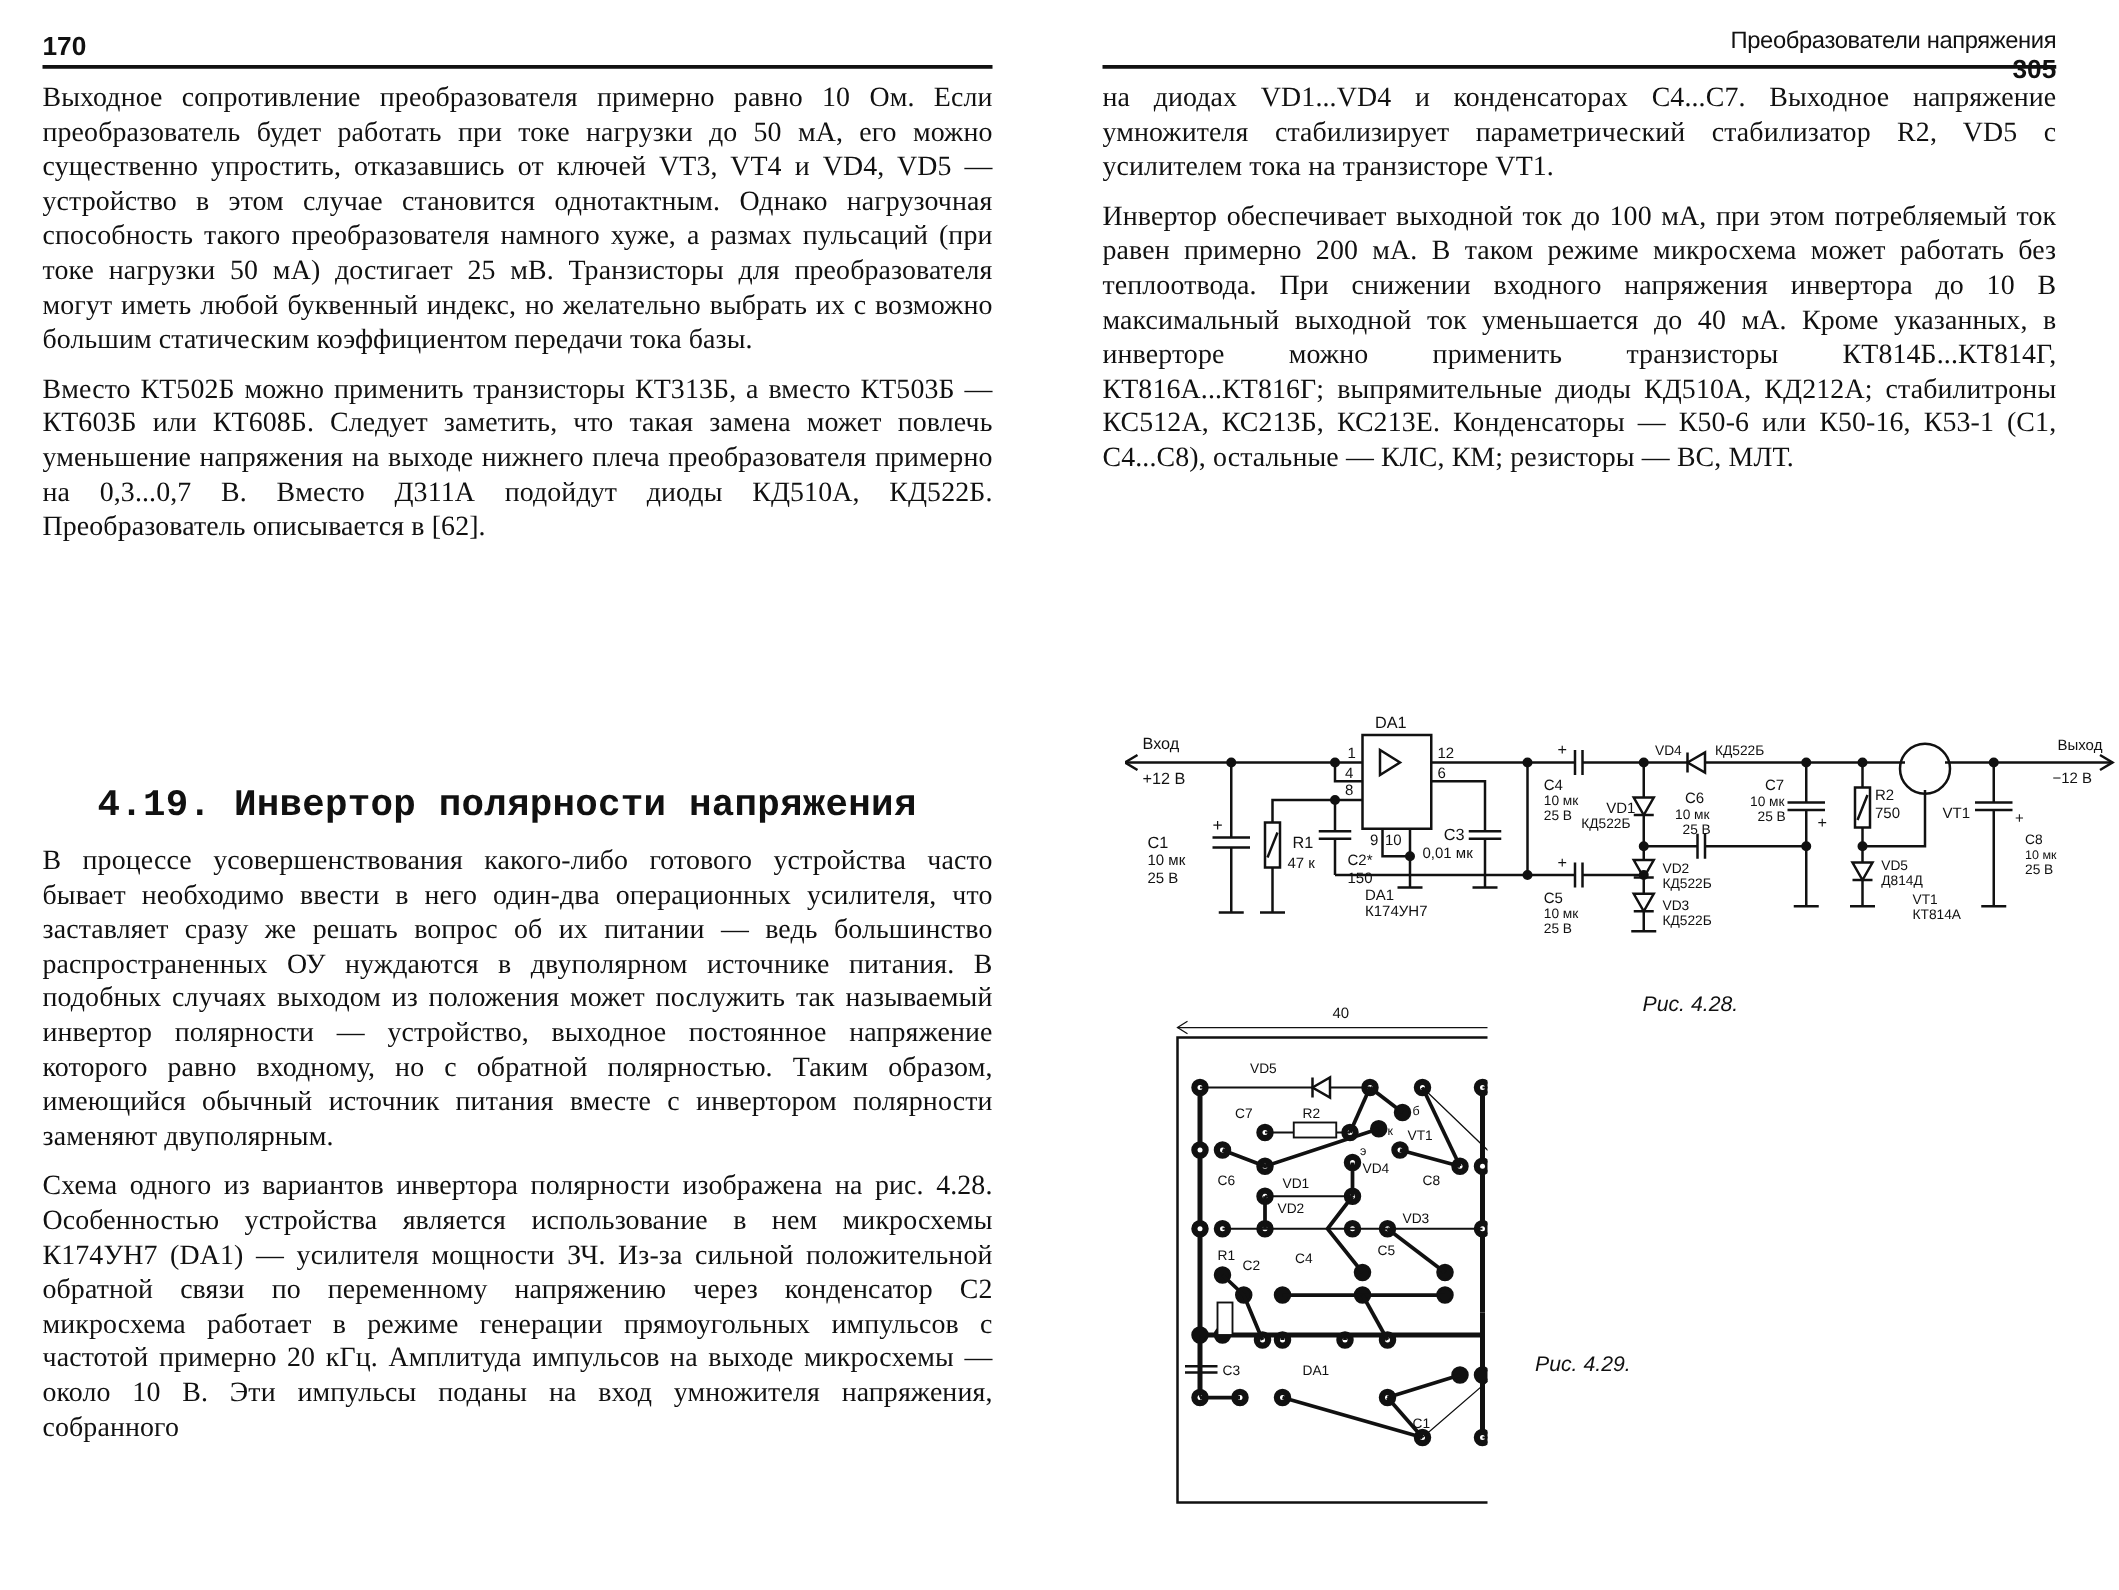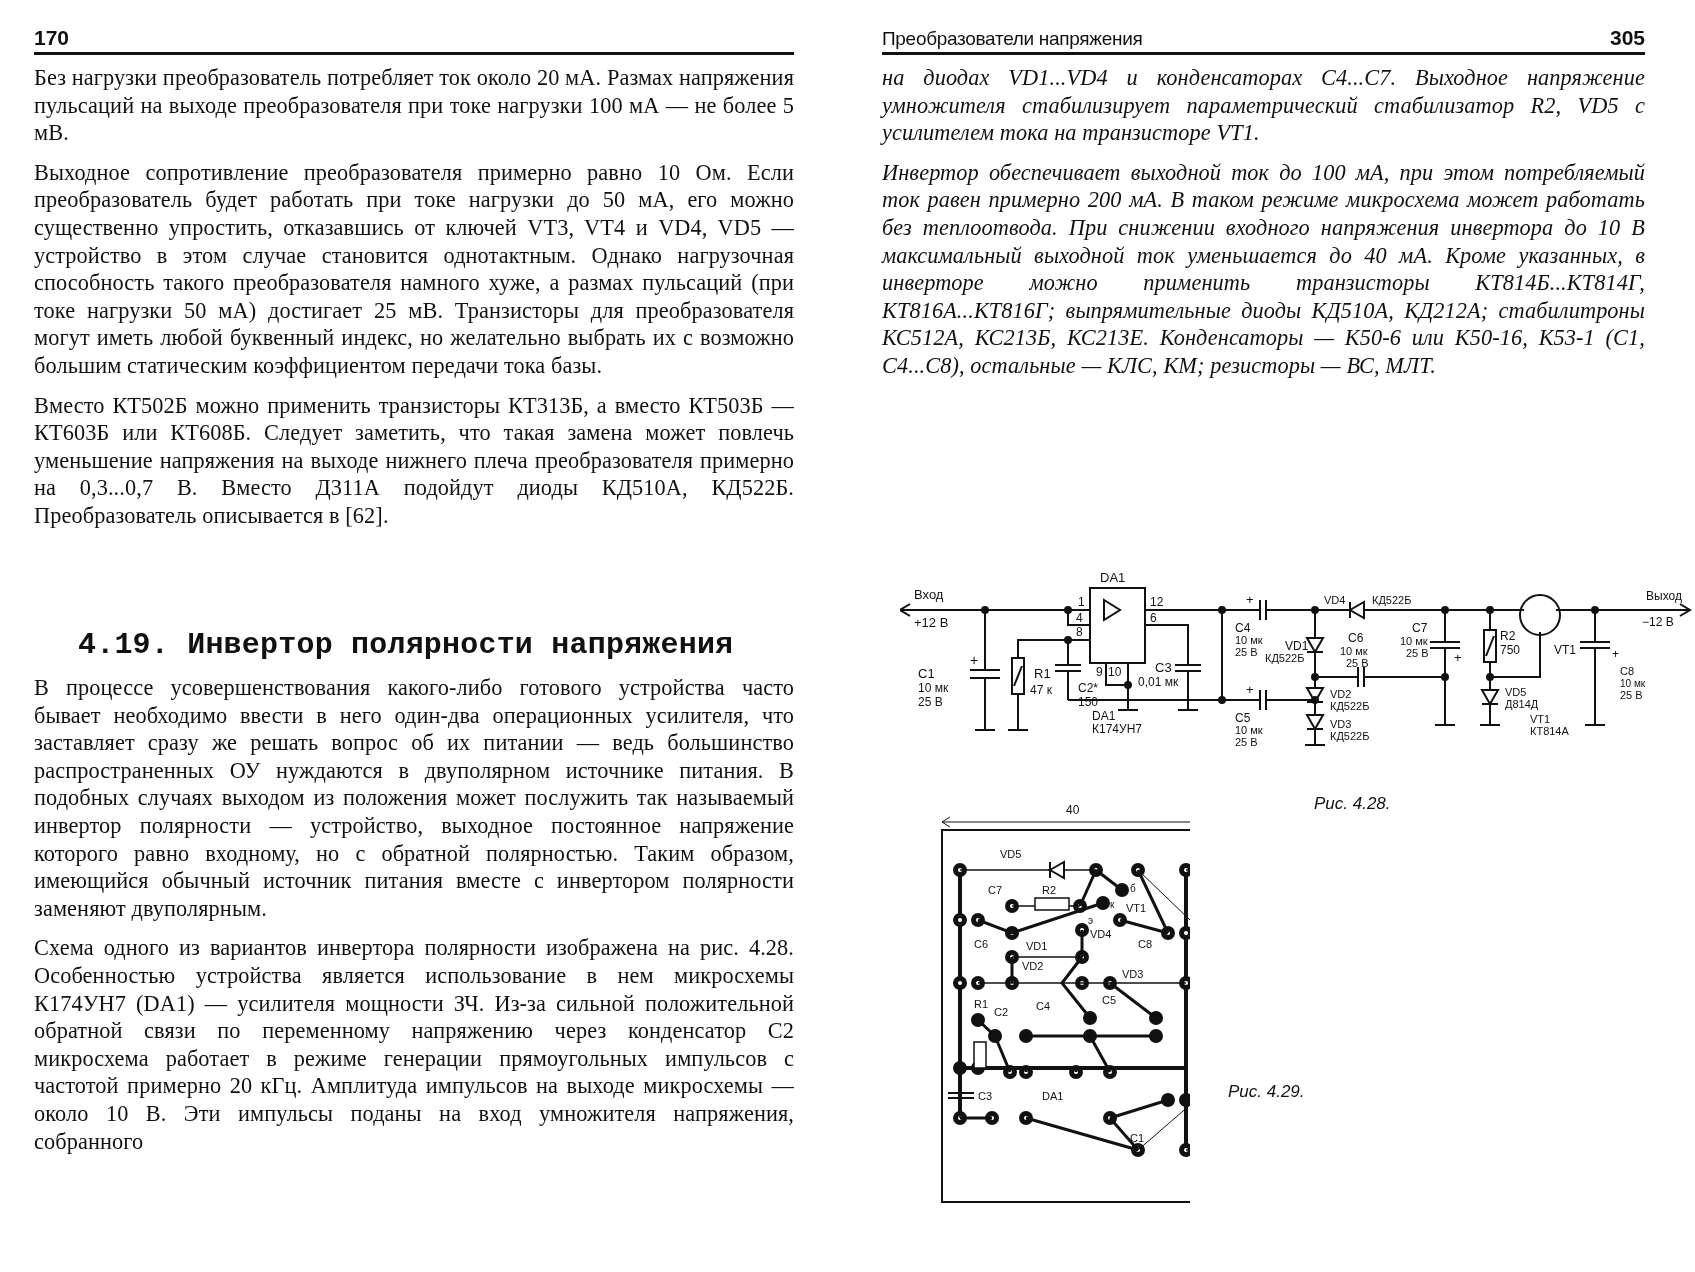--- a/index.html
+++ b/index.html
@@ -4,21 +4,21 @@
 <style>
   html,body{margin:0;padding:0;background:#ffffff;}
   body{width:1695px;height:1272px;position:relative;overflow:hidden;color:#111;}
   .page{position:absolute;top:0;height:1272px;}
   .page.left{left:0;width:850px;}
   .page.right{left:850px;width:845px;}
   .hdr{position:absolute;top:22px;height:28px;border-bottom:3px solid #111;
        font-family:"Liberation Sans",sans-serif;font-size:19px;display:flex;align-items:flex-end;
        justify-content:space-between;padding-bottom:2px;}
   .left .hdr{left:34px;width:760px;}
-  .right .hdr{left:32px;width:763px;}
+  .right .hdr{left:32px;width:763px;flex-direction:column;}
   .hdr .num{font-weight:bold;font-size:21px;}
   .hdr .title{letter-spacing:-0.3px;}
   .body{position:absolute;font-family:"Liberation Serif",serif;font-size:22.3px;line-height:27.6px;
         text-align:justify;letter-spacing:0.1px;}
   .left .body{left:34px;width:760px;}
   .right .body{left:32px;width:763px;}
   .body p{margin:0 0 12px 0;text-align-last:left;}
   .body p.cont{text-align-last:justify;}
   h2.section{position:absolute;left:78px;top:628px;margin:0;font-family:Liberation Mono, monospace;
              font-weight:bold;font-size:30px;letter-spacing:0.2px;}
@@ -26,37 +26,36 @@
   svg text{font-family:"Liberation Sans",sans-serif;}
 </style>
 </head>
 <body>
 
 <div class="page left">
   <div class="hdr">
     <span class="num">170</span>
   </div>
   <div class="body" style="top:64px;">
-    <p>Без нагрузки преобразователь потребляет ток около 20 мА. Размах напряжения пульсаций на выходе преобразователя при токе нагрузки 100 мА — не более 5 мВ.</p>
     <p>Выходное сопротивление преобразователя примерно равно 10 Ом. Если преобразователь будет работать при токе нагрузки до 50 мА, его можно существенно упростить, отказавшись от ключей VT3, VT4 и VD4, VD5 — устройство в этом случае становится однотактным. Однако нагрузочная способность такого преобразователя намного хуже, а размах пульсаций (при токе нагрузки 50 мА) достигает 25 мВ. Транзисторы для преобразователя могут иметь любой буквенный индекс, но желательно выбрать их с возможно большим статическим коэффициентом передачи тока базы.</p>
     <p>Вместо КТ502Б можно применить транзисторы КТ313Б, а вместо КТ503Б — КТ603Б или КТ608Б. Следует заметить, что такая замена может повлечь уменьшение напряжения на выходе нижнего плеча преобразователя примерно на 0,3...0,7 В. Вместо Д311А подойдут диоды КД510А, КД522Б. Преобразователь описывается в [62].</p>
   </div>
   <h2 class="section">4.19. Инвертор полярности напряжения</h2>
   <div class="body" style="top:674px;">
     <p>В процессе усовершенствования какого-либо готового устройства часто бывает необходимо ввести в него один-два операционных усилителя, что заставляет сразу же решать вопрос об их питании — ведь большинство распространенных ОУ нуждаются в двуполярном источнике питания. В подобных случаях выходом из положения может послужить так называемый инвертор полярности — устройство, выходное постоянное напряжение которого равно входному, но с обратной полярностью. Таким образом, имеющийся обычный источник питания вместе с инвертором полярности заменяют двуполярным.</p>
     <p class="cont">Схема одного из вариантов инвертора полярности изображена на рис. 4.28. Особенностью устройства является использование в нем микросхемы К174УН7 (DA1) — усилителя мощности ЗЧ. Из-за сильной положительной обратной связи по переменному напряжению через конденсатор С2 микросхема работает в режиме генерации прямоугольных импульсов с частотой примерно 20 кГц. Амплитуда импульсов на выходе микросхемы — около 10 В. Эти импульсы поданы на вход умножителя напряжения, собранного</p>
   </div>
 </div>
 
 <div class="page right">
   <div class="hdr">
     <span class="title">Преобразователи напряжения</span>
     <span class="num">305</span>
   </div>
-  <div class="body" style="top:64px;font-style:italic;">
+  <div class="body" style="top:64px;">
     <p>на диодах VD1...VD4 и конденсаторах С4...С7. Выходное напряжение умножителя стабилизирует параметрический стабилизатор R2, VD5 с усилителем тока на транзисторе VT1.</p>
     <p>Инвертор обеспечивает выходной ток до 100 мА, при этом потребляемый ток равен примерно 200 мА. В таком режиме микросхема может работать без теплоотвода. При снижении входного напряжения инвертора до 10 В максимальный выходной ток уменьшается до 40 мА. Кроме указанных, в инверторе можно применить транзисторы КТ814Б...КТ814Г, КТ816А...КТ816Г; выпрямительные диоды КД510А, КД212А; стабилитроны КС512А, КС213Б, КС213Е. Конденсаторы — К50-6 или К50-16, К53-1 (С1, С4...С8), остальные — КЛС, КМ; резисторы — ВС, МЛТ.</p>
   </div>
 
   <svg style="position:absolute;left:50px;top:570px;" width="795" height="180" viewBox="0 0 795 180" fill="none" stroke="#111" stroke-width="2">
 
     <line x1="0" y1="40" x2="168" y2="40"></line>
     <polyline points="10,34 0,40 10,46"></polyline>
     <circle cx="85" cy="40" r="3" fill="#111"></circle>
     <circle cx="168" cy="40" r="3" fill="#111"></circle>

